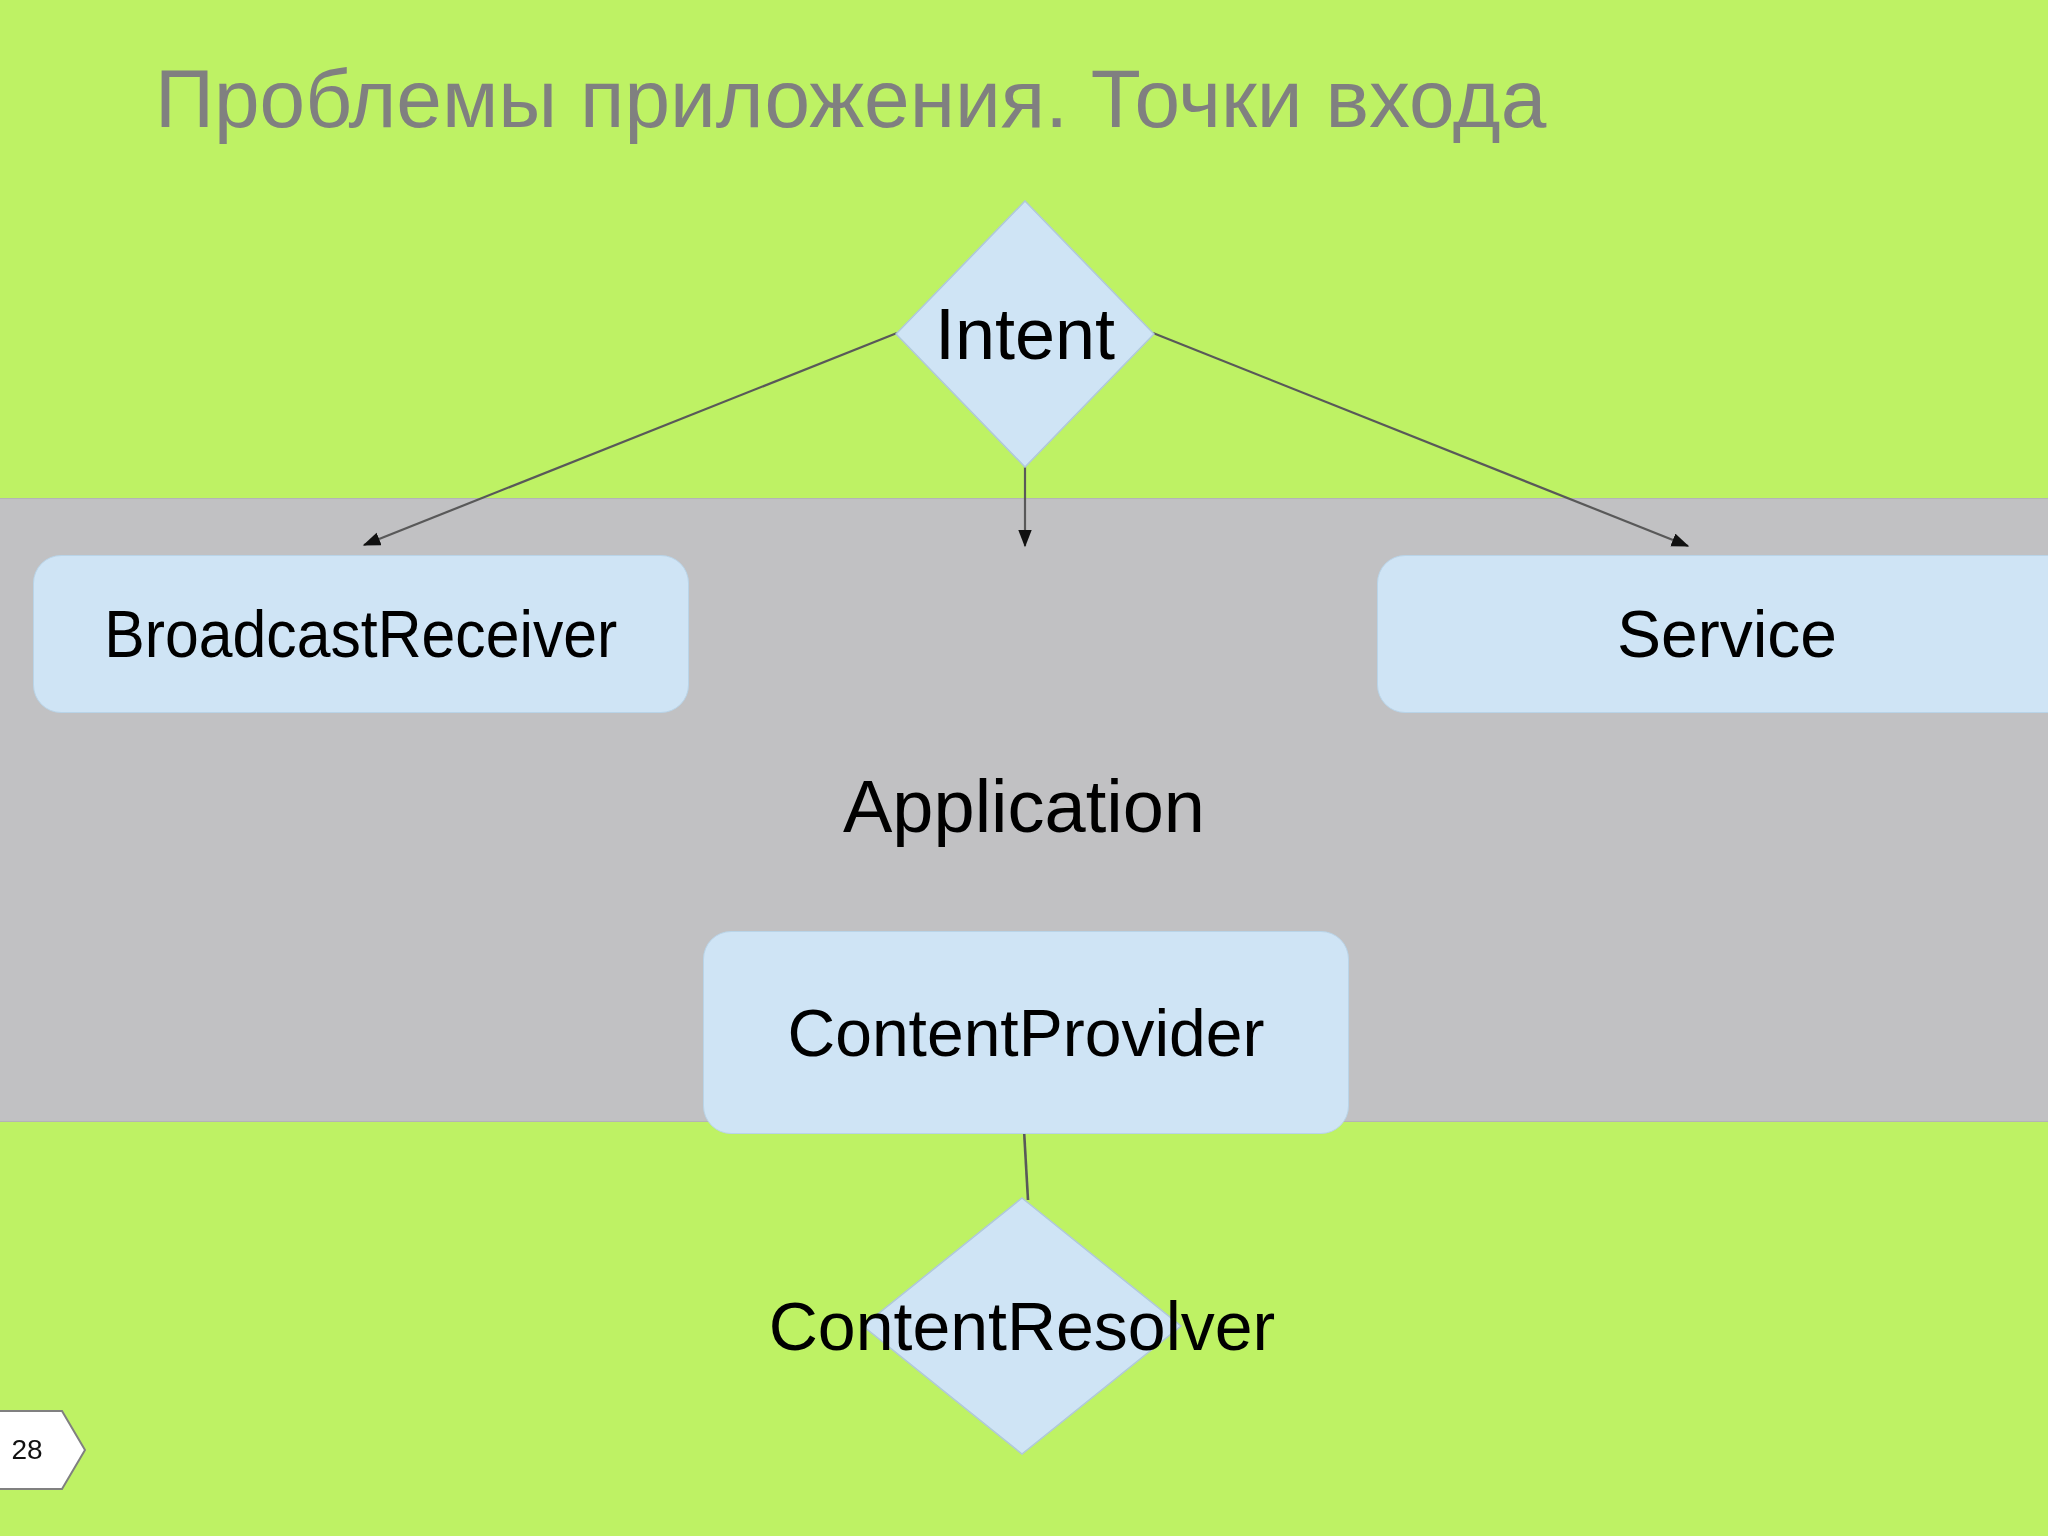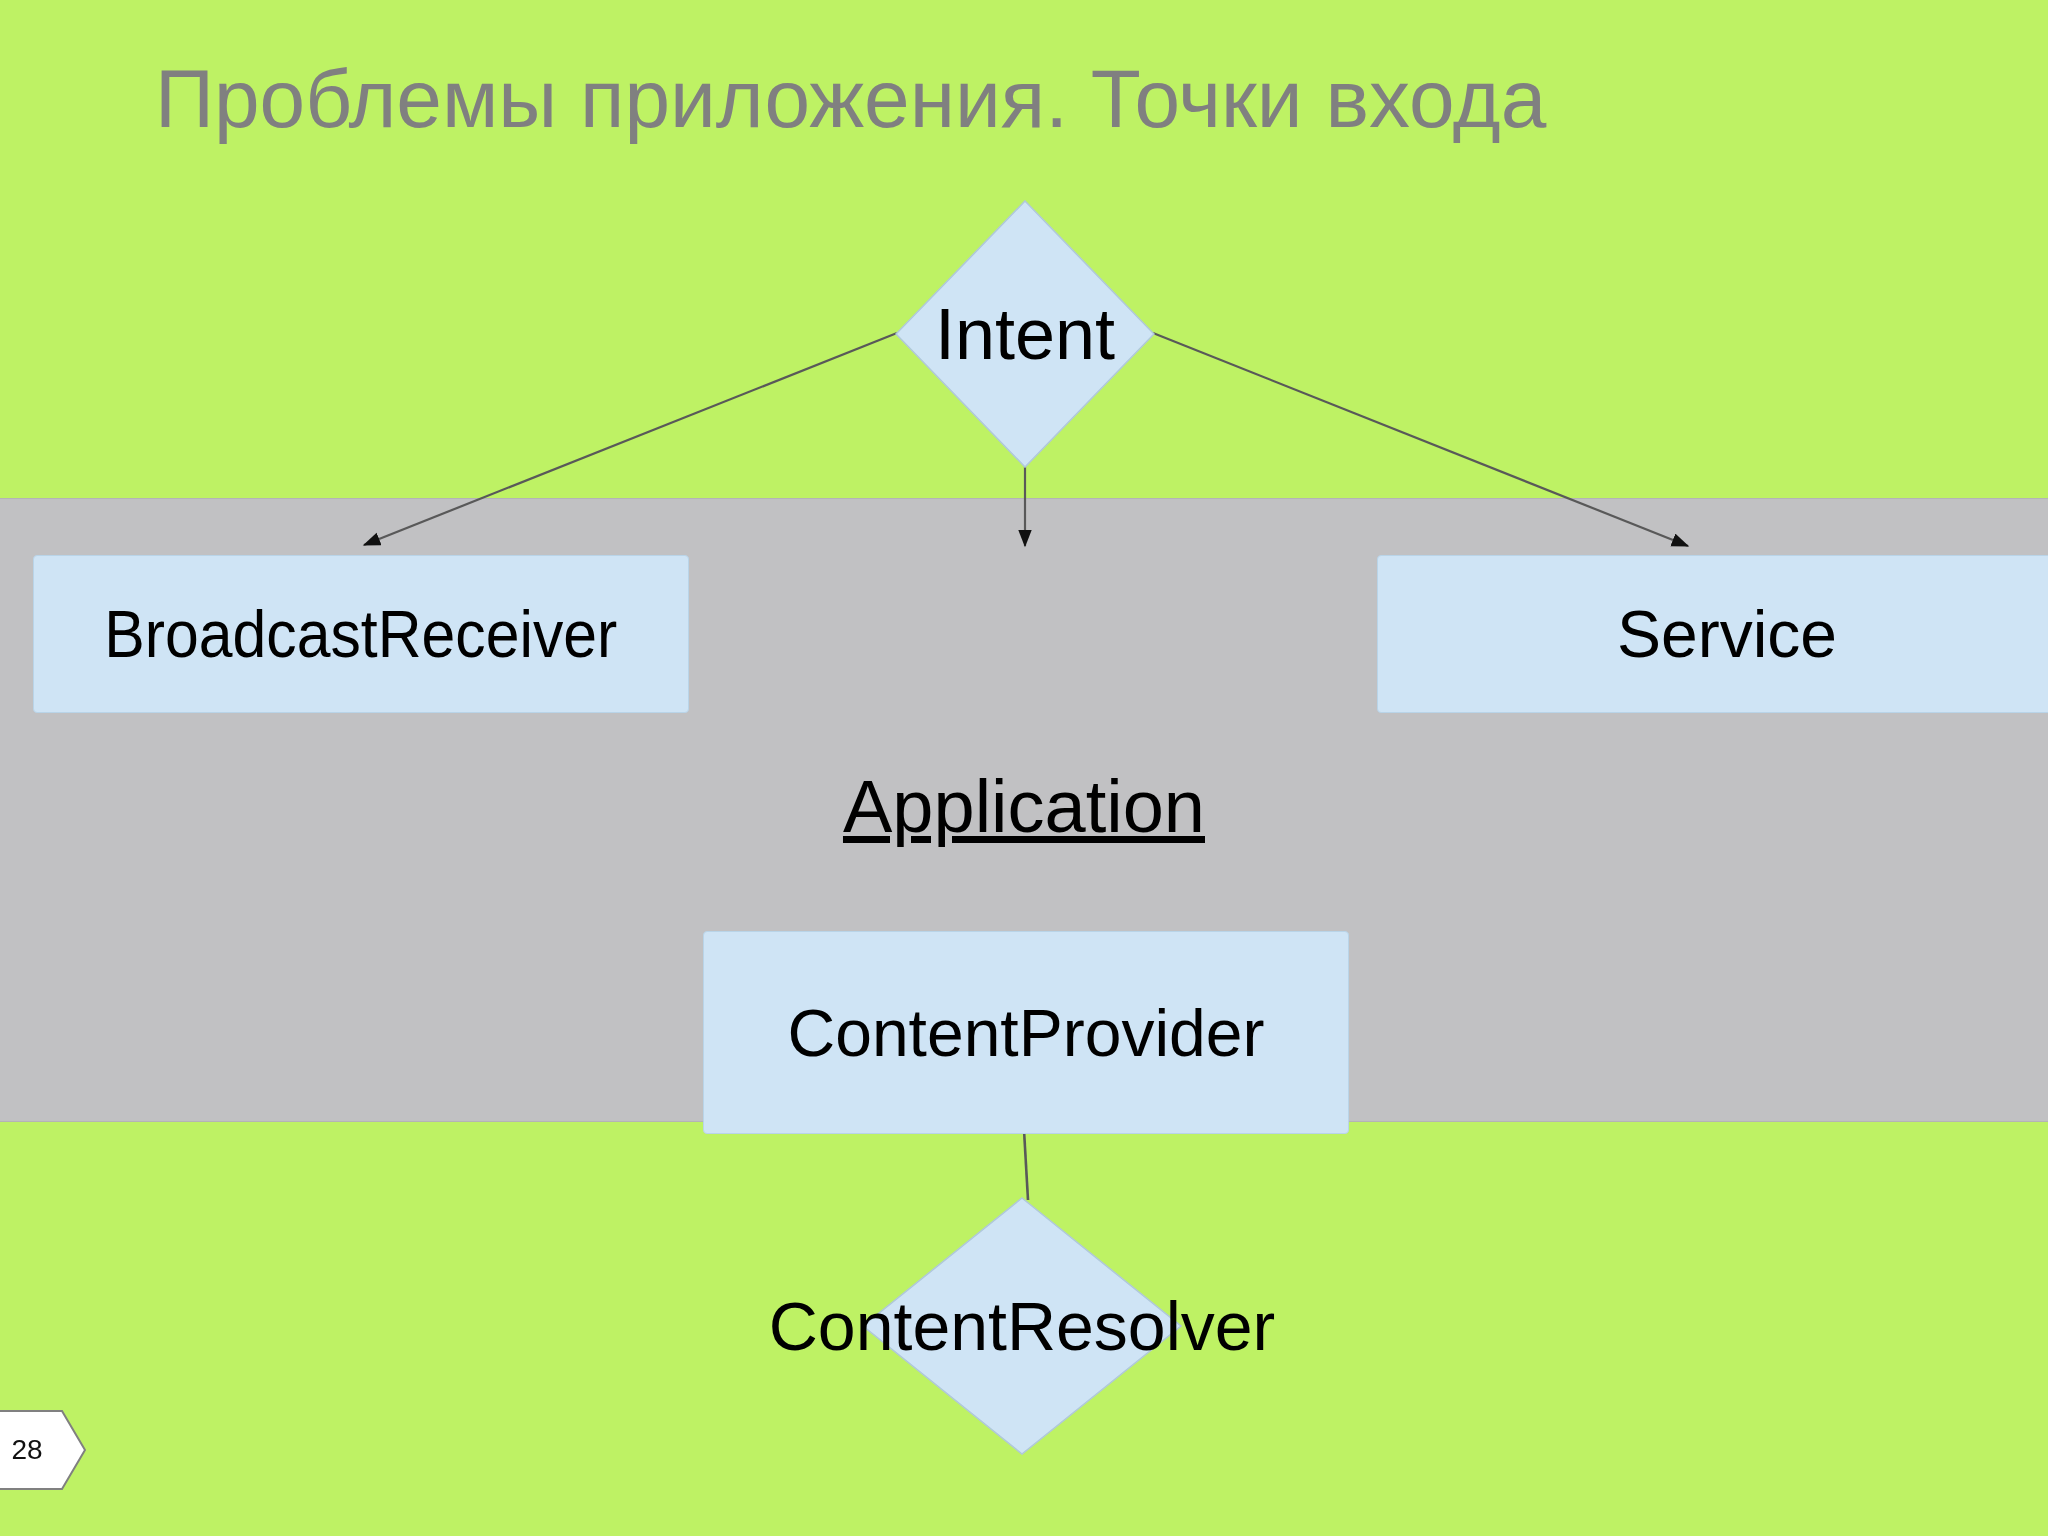--- a/index.html
+++ b/index.html
@@ -46,29 +46,28 @@
   }
   #application-label {
     position: absolute;
     left: 0;
     top: 770px;
     width: 2048px;
     text-align: center;
     font-size: 74px;
     color: #000000;
     line-height: 1;
-    text-decoration: underline;
   }
 
   
   .node-box {
     position: absolute;
     background: #cfe4f5;
     border: 1px solid #b9d4e8;
-    border-radius: 4px;
+    border-radius: 28px;
     box-sizing: border-box;
     display: flex;
     align-items: center;
     justify-content: center;
     color: #000000;
     font-size: 66px;
     line-height: 1;
     white-space: nowrap;
   }
   #box-broadcastreceiver {

